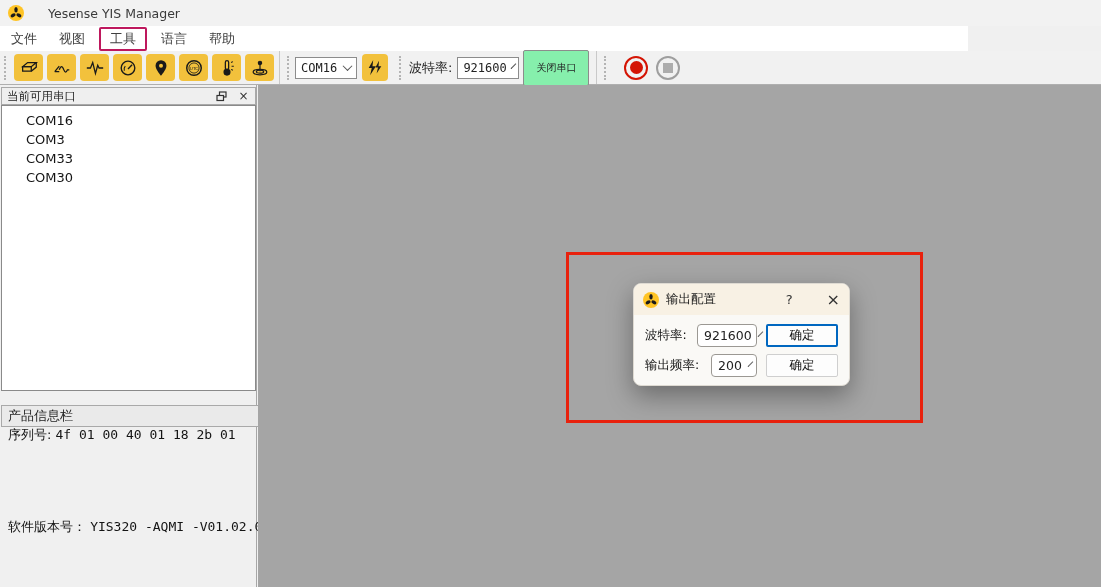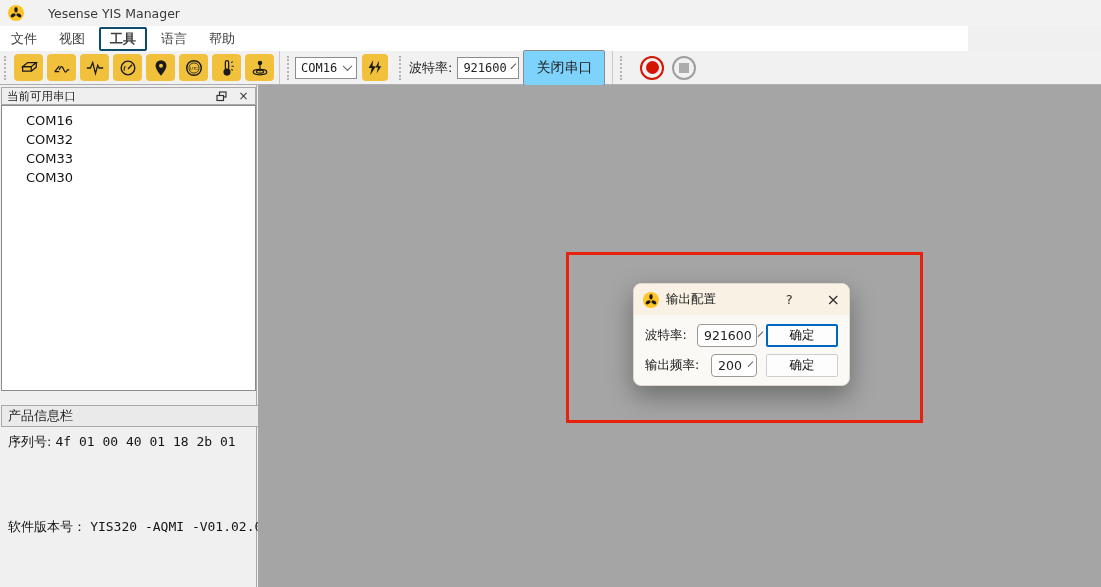--- a/index.html
+++ b/index.html
@@ -8,37 +8,37 @@
 
   
   .titlebar { position:absolute; left:0; top:0; width:1101px; height:26px; background:#F2F2F2;
               display:flex; align-items:center; padding-left:8px; gap:24px; }
   .titlebar .title { font-size:12.5px; color:#3a3a3a; }
 
   
   .menubar { position:absolute; left:0; top:26px; width:968px; height:25px; background:#FFFFFF;
              display:flex; align-items:center; font-size:13px; color:#3f3f3f; padding-left:0; }
   .menu-item { padding:2px 11px; cursor:default; }
-  .menu-item.hl { border:2px solid #0c4a6e; border-radius:2px; padding:1px 9px; margin:0 3px;font-weight:bold; }
+  .menu-item.hl { border:2px solid #be185d; border-radius:2px; padding:1px 9px; margin:0 3px; }
 
   
   .toolbar { position:absolute; left:0; top:51px; width:1101px; height:34px; background:#F1F1F1;
              border-bottom:1px solid #AFAFAF; display:flex; align-items:center; }
   .handle { width:3px; height:24px; border-left:2px dotted #B4B4B4; margin:0 5px 0 4px; }
   .vsep { width:1px; height:33px; background:#C9C9C9; margin:0 3px; align-self:center; }
   .tool-btn { width:29px; height:27px; background:#F2C13C; border-radius:4px; margin:0 2px;
               display:flex; align-items:center; justify-content:center; cursor:pointer; }
   .combo { height:22px; background:#fff; border:1px solid #8C8C8C; display:flex; align-items:center;
            padding:0 5px; font-size:12px; gap:6px; }
   .combo.mono { font-family:"DejaVu Sans Mono","Liberation Mono",monospace; }
   .chev { width:7px; height:7px; border-right:1.6px solid #555; border-bottom:1.6px solid #555;
           transform:rotate(45deg) translate(-1px,-1px); margin-left:auto; }
   .tb-label { font-size:13px; margin:0 5px 0 2px; color:#222; }
-  .tb-btn { height:36px; padding:0 12px; background:#7dd3fc; border:1px solid #8C8C8C; border-radius:2px;
-            font-size:14px; margin-left:4px; display:flex; align-items:center; cursor:pointer; }
+  .tb-btn { height:36px; padding:0 12px; background:#86efac; border:1px solid #8C8C8C; border-radius:2px;
+            font-size:10px; margin-left:4px; display:flex; align-items:center; cursor:pointer; }
   .rec-btn { width:24px; height:24px; border:2px solid #D41404; border-radius:50%; margin-left:12px;
              display:flex; align-items:center; justify-content:center; cursor:pointer; background:#fff0; }
   .rec-dot { width:13px; height:13px; border-radius:50%; background:#D41404; }
   .stop-btn { width:24px; height:24px; border:2px solid #9E9E9E; border-radius:50%; margin-left:8px;
               display:flex; align-items:center; justify-content:center; cursor:pointer; }
   .stop-sq { width:10px; height:10px; background:#ACACAC; }
 
   
   .left-panel { position:absolute; left:0; top:85px; width:257px; height:502px; background:#F0F0F0;
                 border-right:1px solid #A6A6A6;text-decoration:underline; }
@@ -225,30 +225,30 @@
       <svg width="11" height="11" viewBox="0 0 11 11" fill="none" stroke="#333" stroke-width="1.2">
         <rect x="3.5" y="1" width="6.5" height="5"></rect>
           <rect x="1" y="4.5" width="6.5" height="5" fill="#EFEFEF"></rect>
       </svg>
     </span>
     <span class="dock-ico">×</span>
   </div>
 
   <div class="port-list">
     <div class="port-item">COM16</div>
-    <div class="port-item">COM32</div>
+    <div class="port-item">COM3</div>
     <div class="port-item">COM33</div>
     <div class="port-item">COM30</div>
   </div>
 
   <div class="info-header">
     <span>产品信息栏</span>
   </div>
 
-  <div class="info-line" style="top:348px;">
+  <div class="info-line" style="top:341px;">
     <span>序列号:</span>
     <span class="mono-val">4f 01 00 40 01 18 2b 01</span>
   </div>
   <div class="info-line" style="top:433px;">
     <span>软件版本号：</span>
     <span class="mono-val">YIS320 -AQMI -V01.02.03;</span>
   </div>
 </div>
 
 <div class="workspace"></div>

